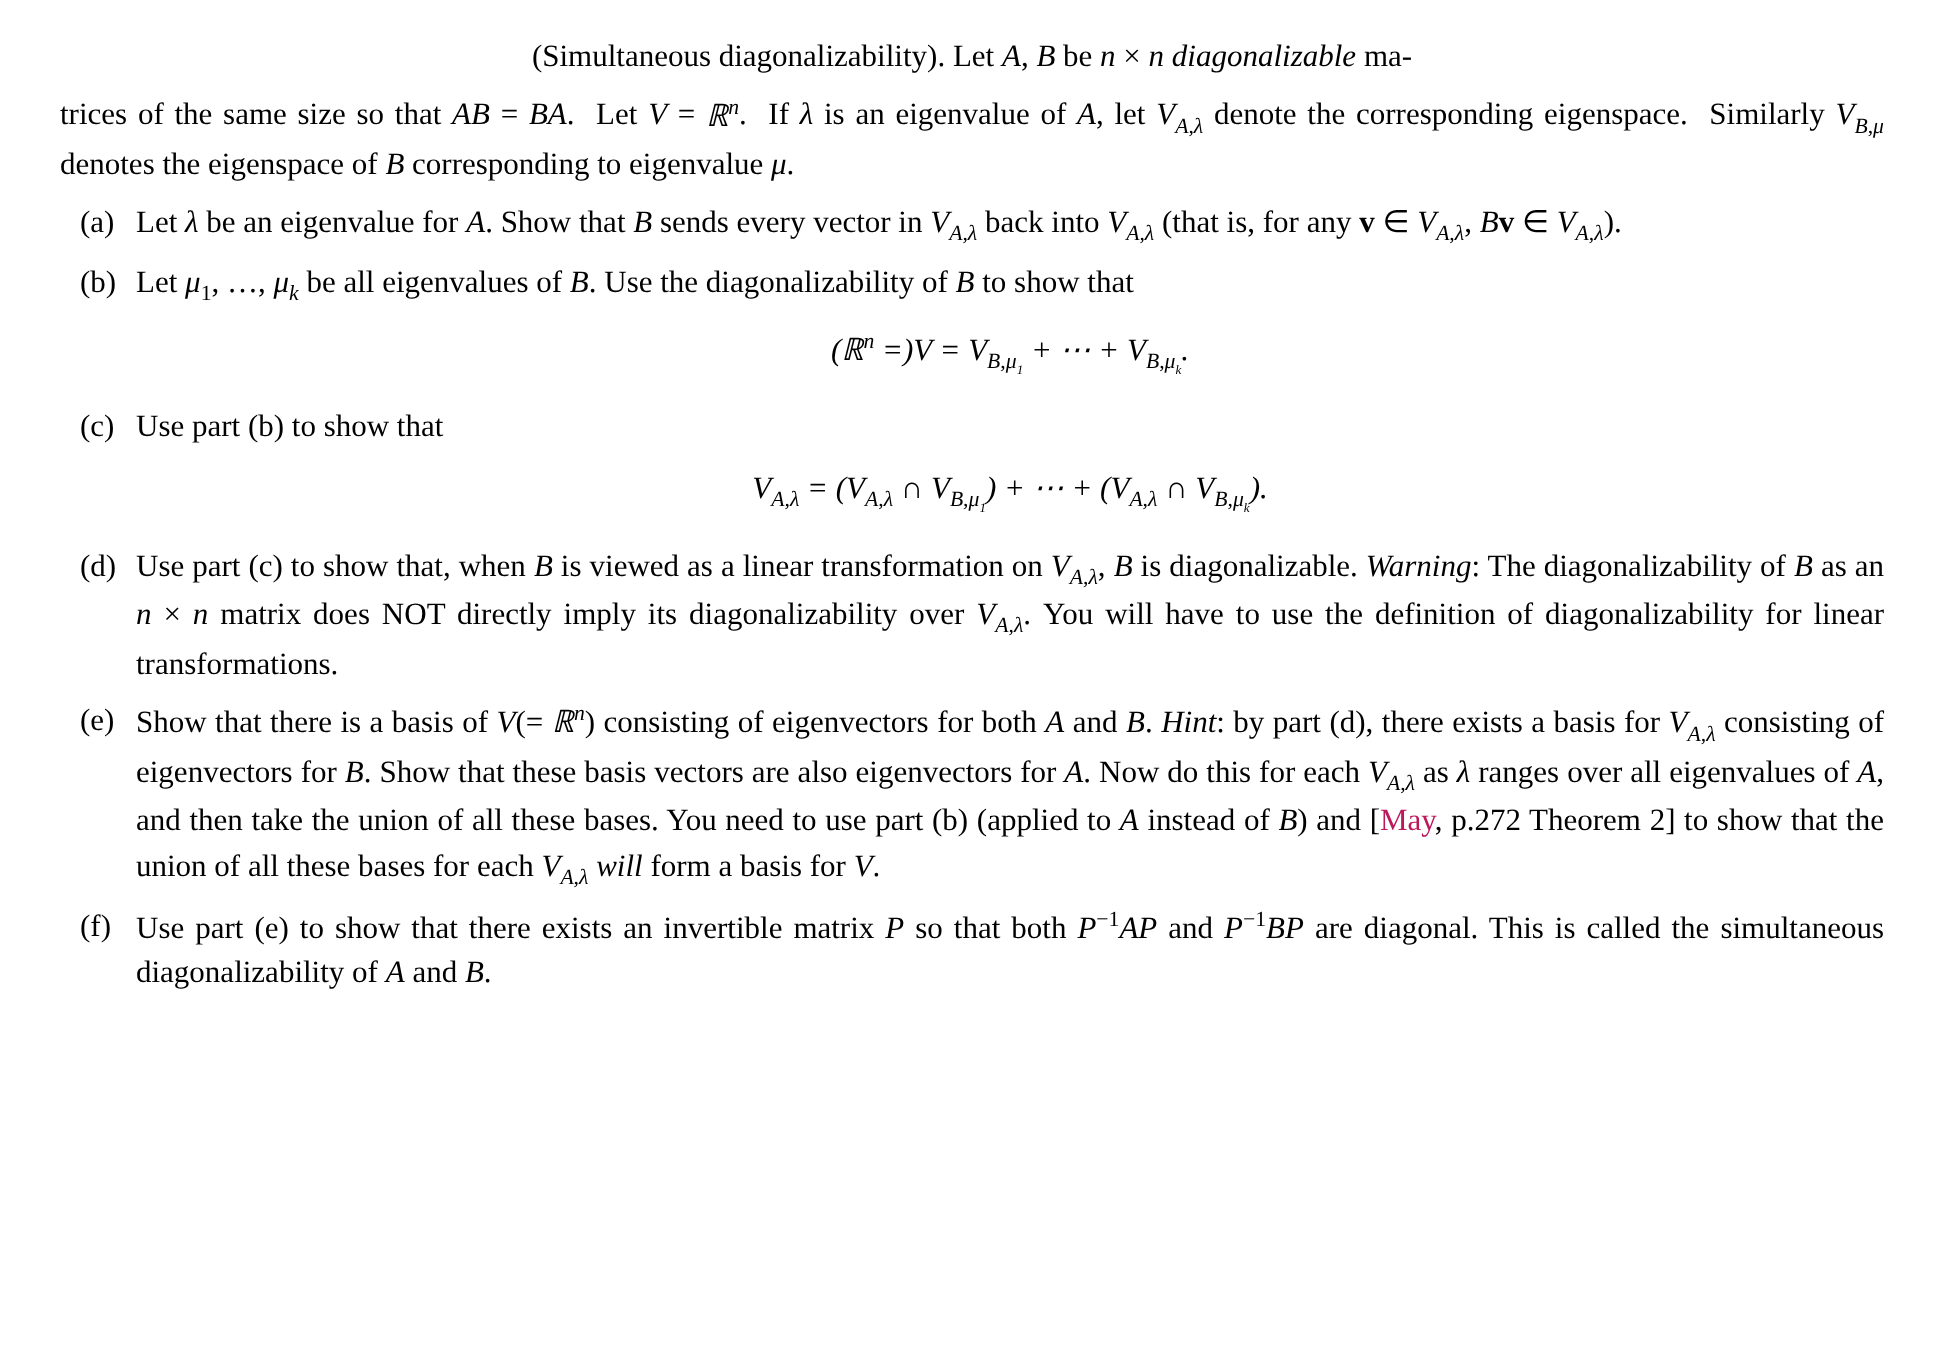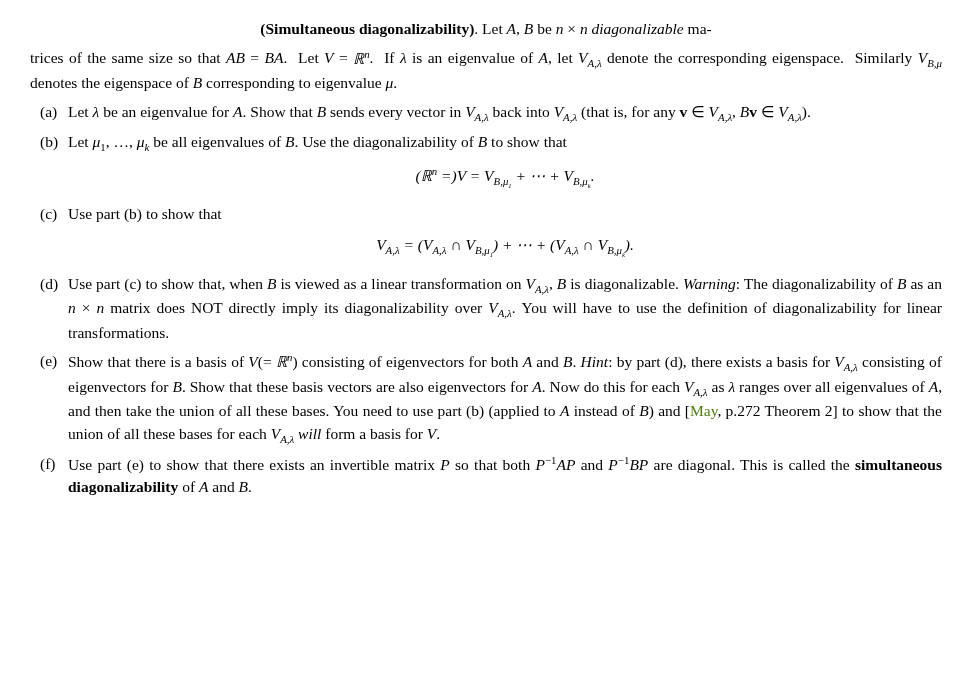--- a/index.html
+++ b/index.html
@@ -55,38 +55,38 @@
       text-align: justify;
     }
 
     .math-display {
       text-align: center;
       margin: 8px 0;
       font-style: italic;
     }
 
     .blue-link {
-      color: #4d7c0f;
+      color: #be185d;
     }
 
     sup {
       font-size: 0.7em;
       vertical-align: super;
     }
     sub {
       font-size: 0.7em;
       vertical-align: sub;
     }
 
     .math-inline {
       font-style: italic;
     }
 
     .bold {
-      font-weight: bold;
+      font-weight: normal;
     }
 
     .italic {
       font-style: italic;
       margin-top: 44px;
     }
 
     .mathbf {
       font-weight: bold;
       font-style: normal;

